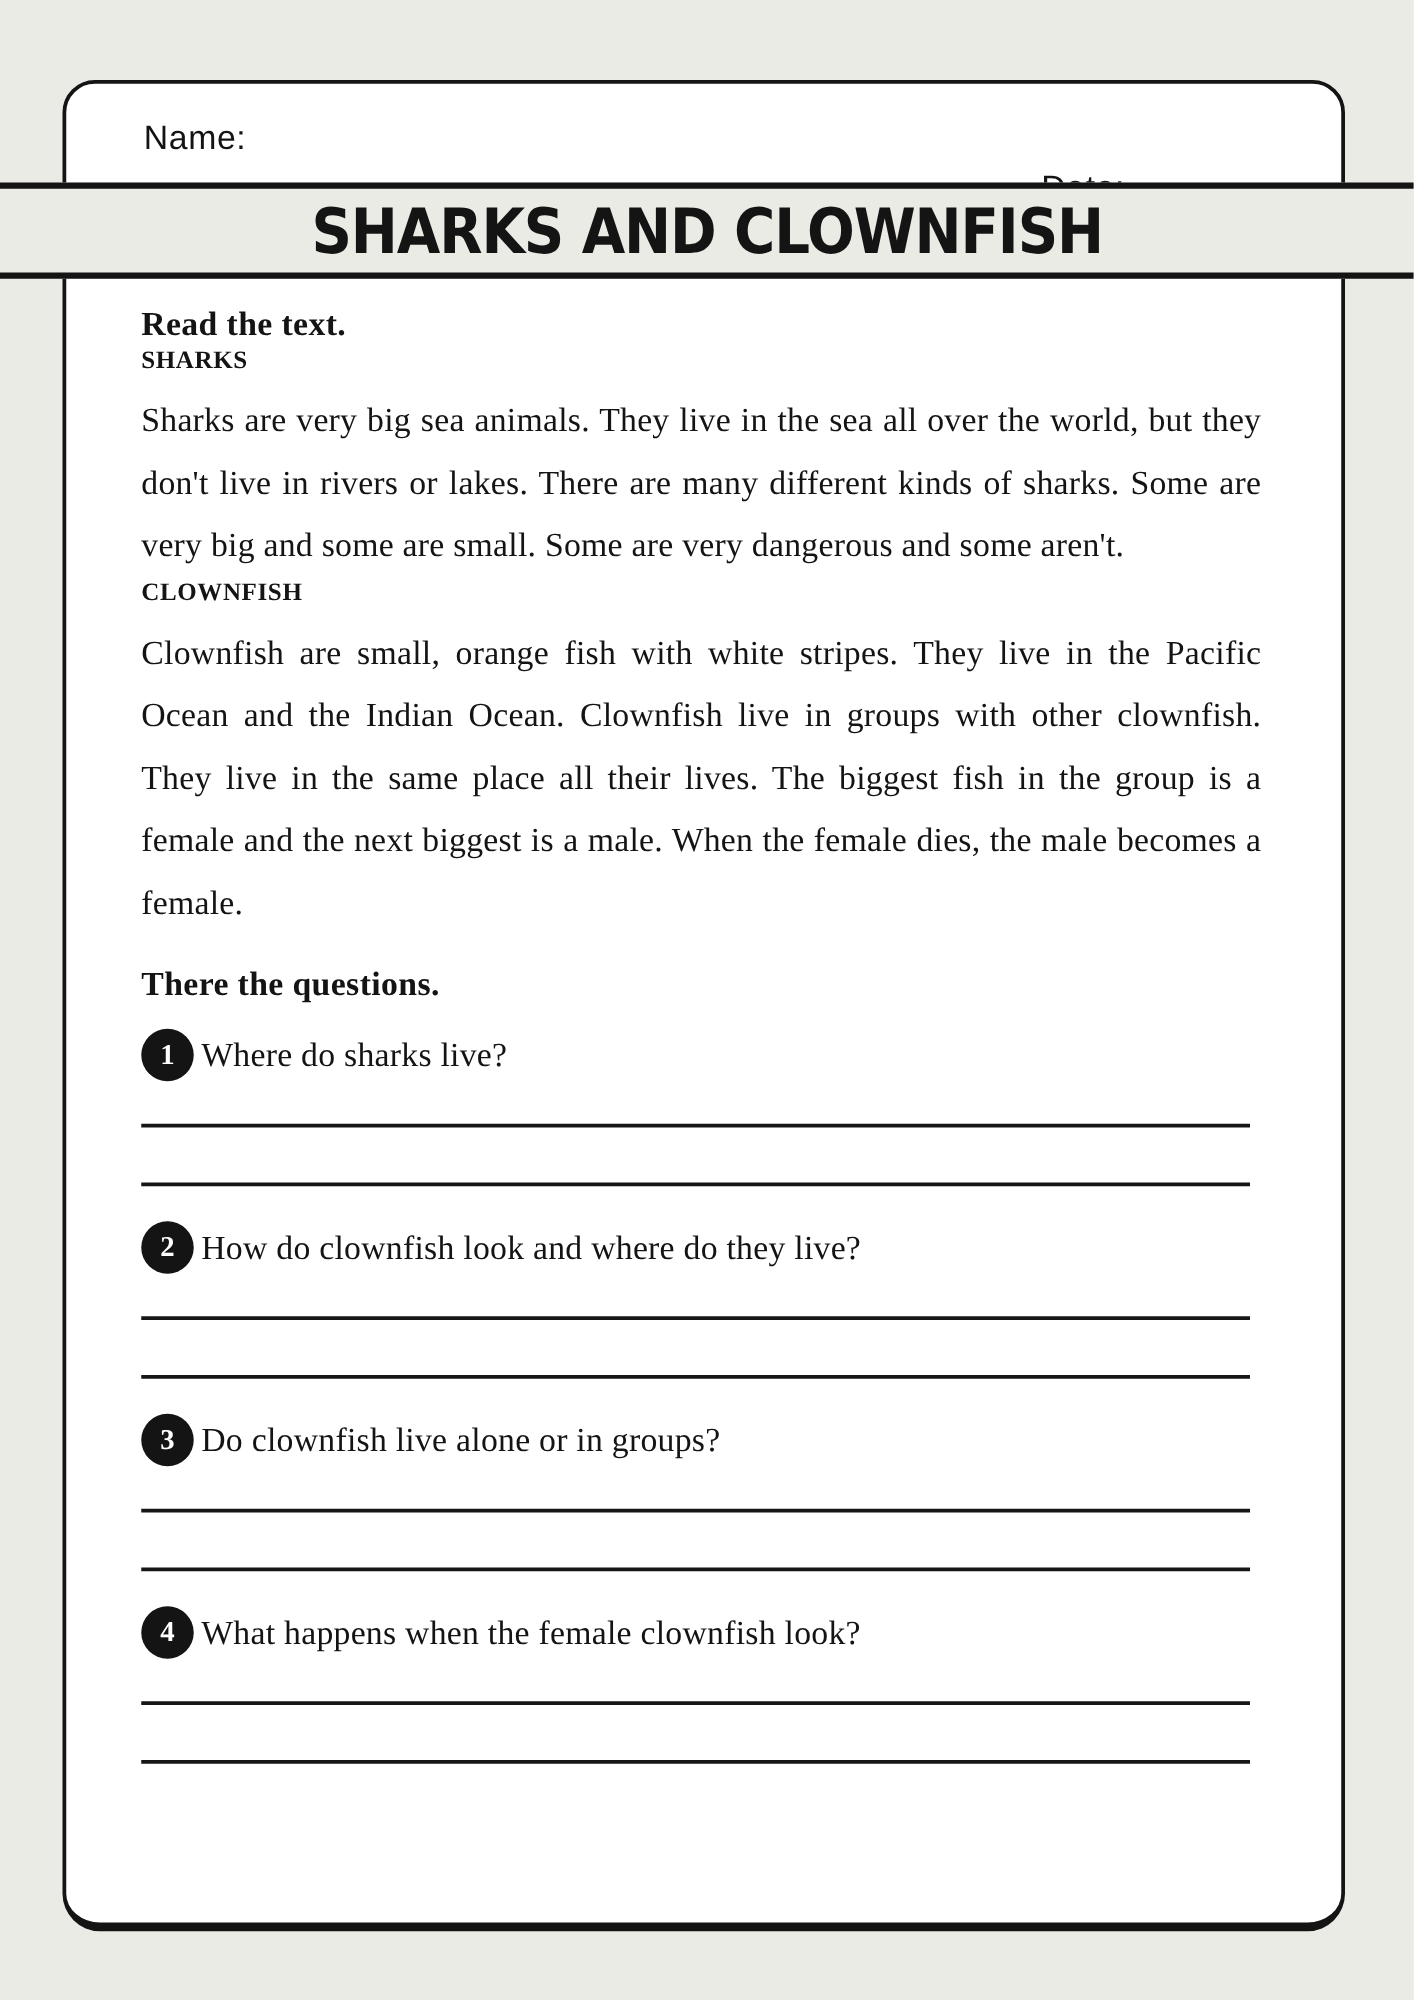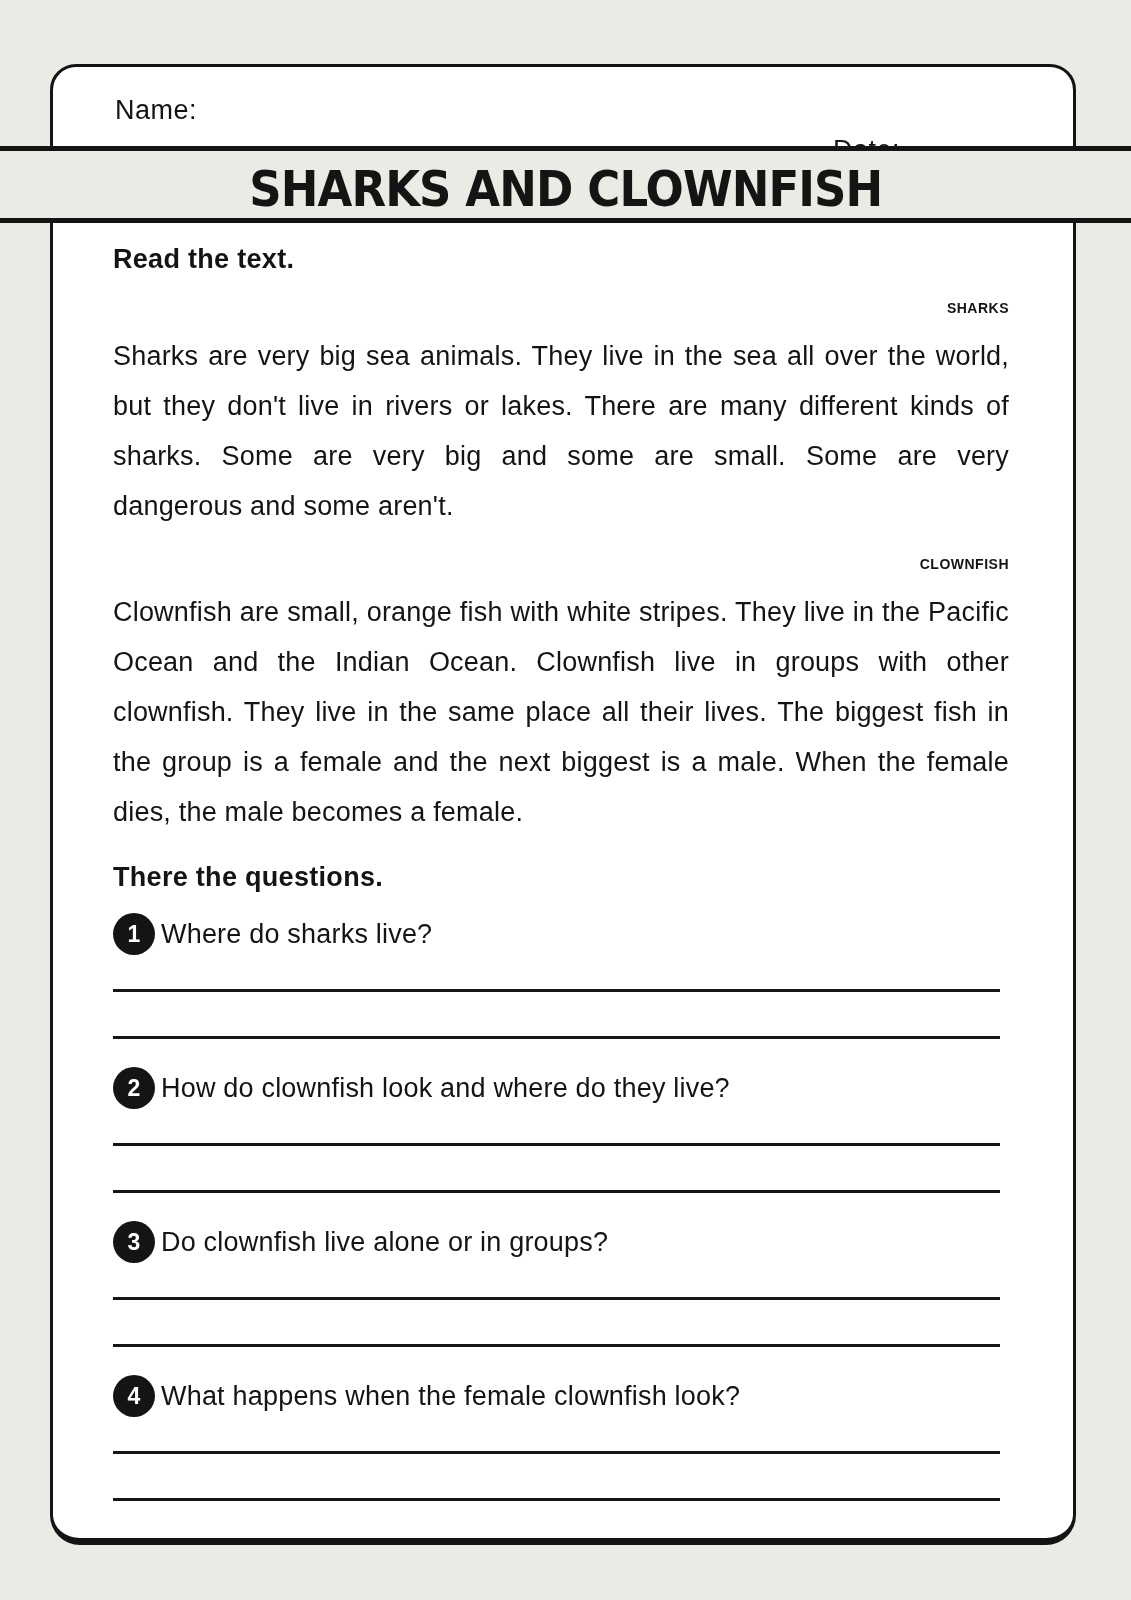--- a/index.html
+++ b/index.html
@@ -35,21 +35,21 @@
   
   .title-band {
     position: absolute;
     left: 0; top: 146px;
     width: 1131px; height: 77px;
     background: #e9ebe4;
     border-top: 5px solid #141414;
     border-bottom: 5px solid #141414;
     z-index: 3;
     display: flex;
-    align-items: flex-end;
+    align-items: center;
     justify-content: center;
   }
   .title-band .worksheet-title {
     display: inline-block;
     font-family: "DejaVu Sans", "Liberation Sans", sans-serif;
     font-size: 50px;
     font-weight: bold;
     letter-spacing: -1px;
     transform: scaleX(0.9);
     white-space: nowrap;
@@ -59,35 +59,34 @@
   .main-card {
     position: absolute;
     left: 50px; top: 200px;
     width: 1026px; height: 1345px;
     background: #ffffff;
     border: 3px solid #141414;
     border-bottom-width: 7px;
     border-radius: 10px 10px 30px 30px;
     z-index: 1;
     padding: 40px 64px 0 60px;
+    font-family: Liberation Serif, serif;
   }
 
   .section-instruction {
     font-size: 27px;
     font-weight: bold;
     line-height: 32px;
     letter-spacing: 0.3px;
   }
   .passage-heading {
-    font-size: 14px;
+    font-size: 20px;
     font-weight: bold;
     letter-spacing: 0.5px;
-    margin-top: 20px;
     line-height: 26px;
-    text-align: right;
   }
   .passage-text {
     margin-top: 10px;
     font-size: 27px;
     line-height: 50px;
     text-align: justify;
     text-align-last: left;
     letter-spacing: 0.2px;
   }
   .answer-instruction { margin-top: 24px; }

